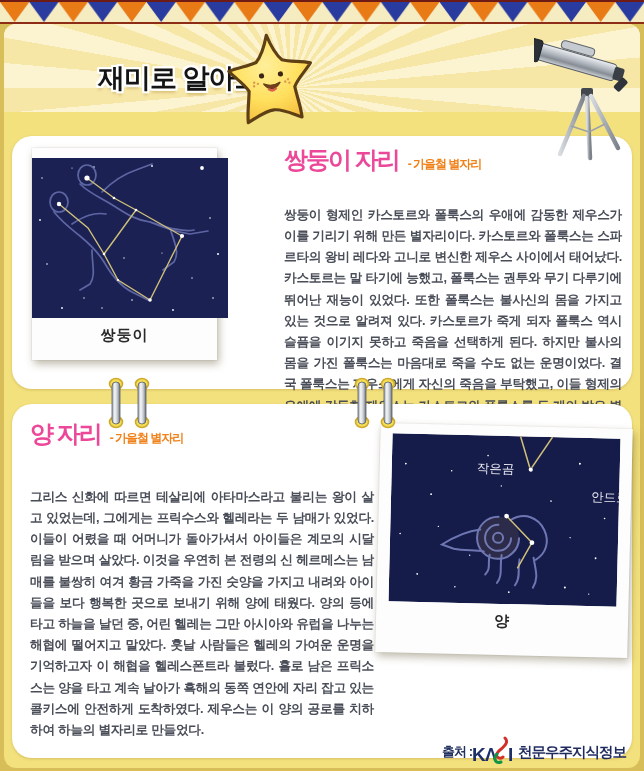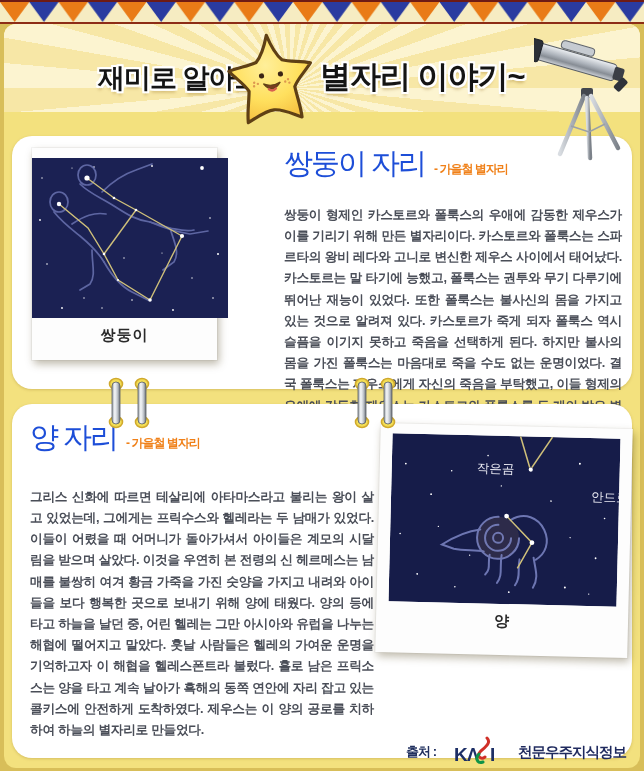--- a/index.html
+++ b/index.html
@@ -37,21 +37,21 @@
   
   .card{
     position:absolute;left:12px;width:620px;background:#ffffff;border-radius:20px;
     box-shadow:0 1px 3px rgba(140,105,25,.28);
   }
   .card-1{top:136px;height:253px;}
   .card-2{top:404px;height:354px;}
   .card-title-row{position:absolute;white-space:nowrap;}
   .card-1 .card-title-row{left:272px;top:8px;}
   .card-2 .card-title-row{left:18px;top:14px;}
-  .card-title{display:inline;font-size:29px;font-weight:400;color:#1d4ed8;letter-spacing:-2px;}
+  .card-title{display:inline;font-size:24px;font-weight:700;color:#ec4899;letter-spacing:-2px;}
   .season-tag{display:inline;font-size:12px;font-weight:800;color:#f08018;margin-left:9px;letter-spacing:-1px;}
   .card-body{
     position:absolute;font-size:12.7px;line-height:21.2px;color:#4a4e58;font-weight:600;
     text-align:justify;letter-spacing:-0.3px;
   }
   .card-1 .card-body{left:272px;top:56px;width:338px;}
   .card-2 .card-body{left:18px;top:70px;width:344px;}
   
   .polaroid{
     position:absolute;background:#fdfdfd;
@@ -62,21 +62,21 @@
   .polaroid .photo{display:block;margin:10px auto 0;}
   .photo-caption{
     text-align:center;font-size:15px;font-weight:700;color:#2a2a2a;letter-spacing:1px;
     margin-top:8px;
   }
   
   .ring{position:absolute;top:376px;z-index:8;}
   .ring.r1{left:108px;} .ring.r2{left:134px;} .ring.r3{left:354px;} .ring.r4{left:380px;}
   
   .source-line{
-    position:absolute;right:18px;top:736px;display:flex;align-items:center;gap:18px;z-index:6;
+    position:absolute;right:18px;top:736px;display:flex;align-items:center;gap:0;z-index:6;
   }
   .source-label{font-size:13px;font-weight:800;color:#21305f;letter-spacing:-1px;}
   .source-name{font-size:14.5px;font-weight:800;color:#1f2a5e;letter-spacing:-1px;}
 </style>
 </head>
 <body>
 
 <div class="page">
 
   <div class="bunting">
@@ -92,21 +92,20 @@
       <rect width="644" height="20" fill="url(#tri)"></rect>
     </svg>
     <div class="line-bottom"></div>
   </div>
 
   <div class="inner">
     <div class="header-band"></div>
   </div>
 
   <div class="banner-title title-left">재미로 알아보는</div>
-  <div class="banner-title title-right">별자리 이야기~</div>
 
   <div class="star-mascot">
     <svg width="90" height="102" viewBox="0 0 90 102">
       <defs>
         <radialGradient id="stargrad" cx="45%" cy="35%" r="75%">
           <stop offset="0" stop-color="#ffef9a"></stop>
             <stop offset=".55" stop-color="#ffe05e"></stop>
           <stop offset="1" stop-color="#f3b93a"></stop>
         </radialGradient>
       </defs>

